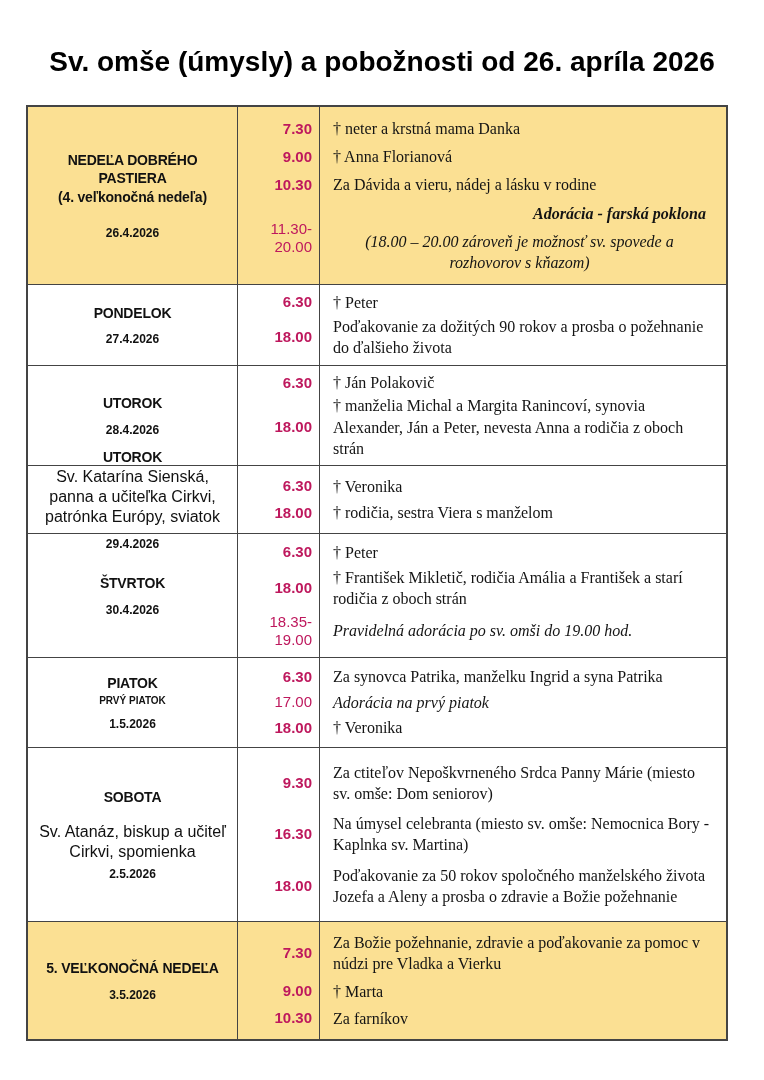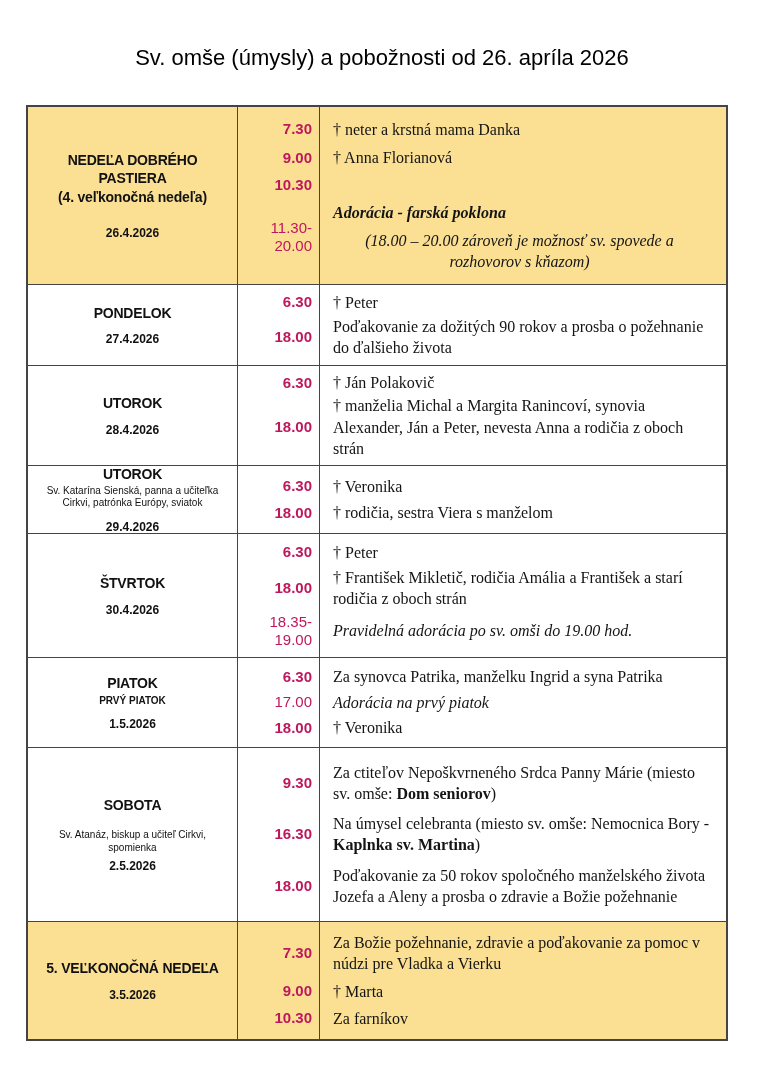--- a/index.html
+++ b/index.html
@@ -3,40 +3,40 @@
 <meta charset="utf-8">
 <style>
   html,body{margin:0;padding:0;}
   body{
     width:764px;height:1080px;background:#ffffff;
     font-family:"Liberation Sans",sans-serif;color:#111;
     position:relative;overflow:hidden;
   }
   .page-title{
     margin:44px 10px 0;text-align:center;
-    font-size:22px;font-weight:normal;color:#000;line-height:1.25;
+    font-size:28px;font-weight:bold;color:#000;line-height:1.25;
   }
   .mass-table{
     position:absolute;left:26px;top:105px;width:702px;
     border:2px solid var(--border,#444);box-sizing:border-box;
     background:#fff;
   }
   .row{display:flex;border-bottom:1px solid var(--border,#444);box-sizing:border-box;}
   .row:last-child{border-bottom:none;}
   .row.hl{background:var(--hl,#fbe093);}
   .h0{height:178px}.h1{height:81px}.h2{height:100px}.h3{height:68px}
   .h4{height:124px}.h5{height:90px}.h6{height:174px}.h7{height:117px}
   .day{
     width:209px;box-sizing:border-box;flex-shrink:0;
     display:flex;flex-direction:column;justify-content:center;align-items:center;
     text-align:center;padding:0 7px;
   }
   .day-name{font-weight:bold;font-size:14px;line-height:1.3;letter-spacing:-0.2px;}
   .day-name-sm{font-weight:bold;font-size:10px;line-height:1.3;margin-top:1px;}
-  .day-sub{font-size:10px;line-height:1.25;margin-top:1px;font-weight:normal;}
+  .day-sub{font-size:16px;line-height:1.25;margin-top:1px;font-weight:normal;}
   .day-date{font-weight:bold;font-size:12px;margin-top:10px;}
   .row.r0 .day-date{margin-top:20px;}
   .row.r6 .day-sub{margin-top:15px;}
   .row.r6 .day-date{margin-top:5px;}
   .sched{
     flex:1;position:relative;border-left:1px solid var(--border,#444);
     display:flex;flex-direction:column;justify-content:space-evenly;
     padding:4px 0;box-sizing:border-box;
   }
   .sched::before{
@@ -48,23 +48,23 @@
     width:82px;box-sizing:border-box;flex-shrink:0;
     padding-right:8px;text-align:right;
     font-size:15px;font-weight:bold;line-height:1.2;color:#be185d;
   }
   .time.reg{font-weight:normal;}
   .entry{
     flex:1;padding:0 10px 0 13px;
     font-family:"Liberation Serif",serif;font-size:16px;line-height:1.32;color:#141414;
   }
   .italic{font-style:italic;}
-  .adora-title{text-align:left;font-weight:bold;font-style:italic;padding-right:10px;}
+  .adora-title{text-align:right;font-weight:bold;font-style:italic;padding-right:10px;}
   .adora-note{text-align:center;font-style:italic;margin-top:7px;padding-right:10px;}
-  .entry b{font-weight:bold;}
+  .entry b{font-weight:normal;}
 </style>
 </head>
 <body>
 
 <h1 class="page-title">Sv. omše (úmysly) a pobožnosti od 26. apríla 2026</h1>
 
 <div class="mass-table">
 
   <div class="row hl h0 r0">
     <div class="day">
@@ -76,20 +76,21 @@
       <div class="item">
         <div class="time">7.30</div>
         <div class="entry">† neter a krstná mama Danka</div>
       </div>
       <div class="item">
         <div class="time">9.00</div>
         <div class="entry">† Anna Florianová</div>
       </div>
       <div class="item">
         <div class="time">10.30</div>
+        <div class="entry">Za Dávida a vieru, nádej a lásku v rodine</div>
       </div>
       <div class="item">
         <div class="time reg">11.30-20.00</div>
         <div class="entry">
           <div class="adora-title">Adorácia - farská poklona</div>
           <div class="adora-note">(18.00 – 20.00 zároveň je možnosť sv. spovede a rozhovorov s kňazom)</div>
         </div>
       </div>
     </div>
   </div>

